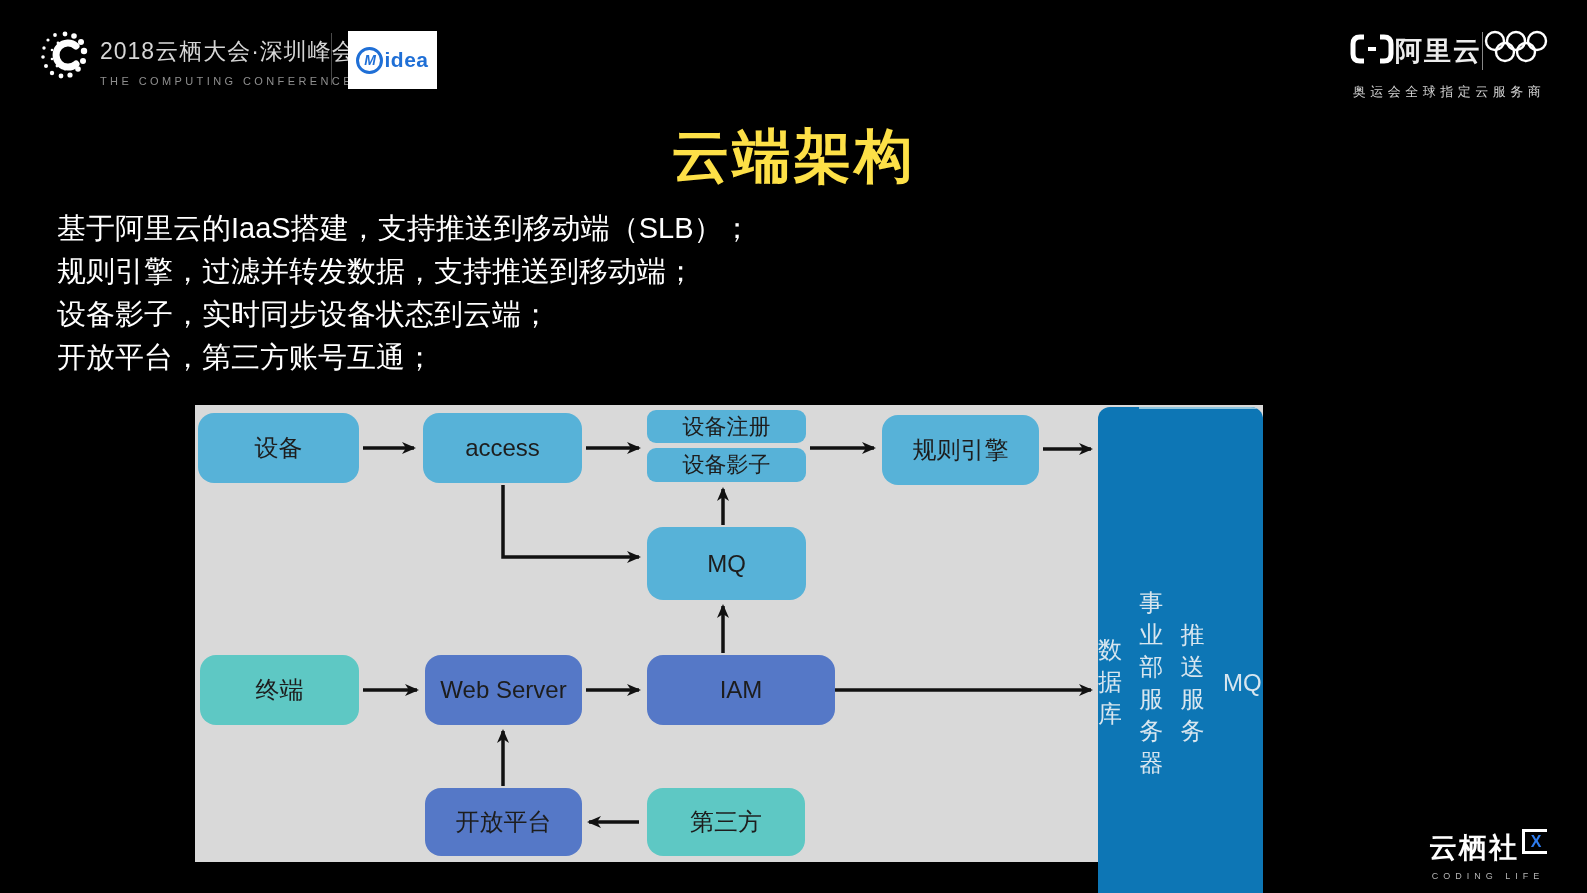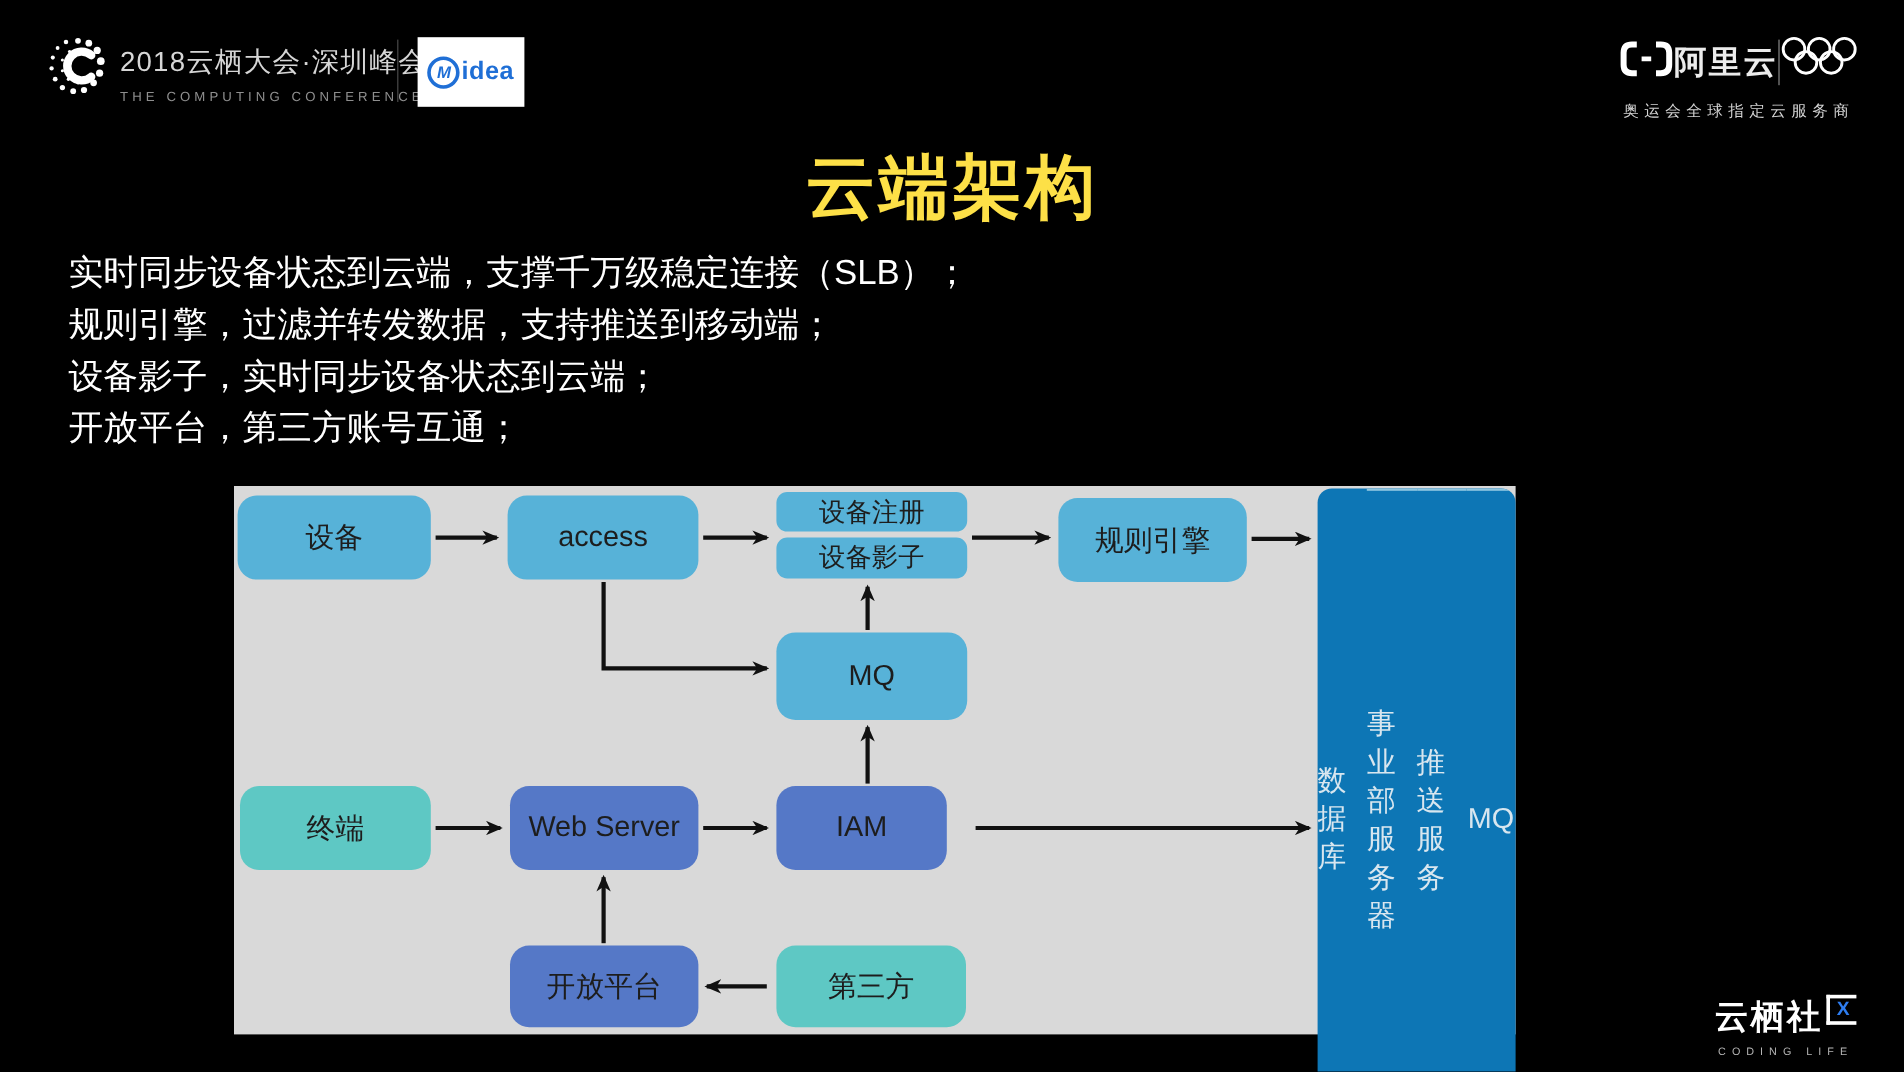--- a/index.html
+++ b/index.html
@@ -54,21 +54,21 @@
   .c-med   { background:var(--medium-blue,#5578c7); }
 
   .n-device   { left:3px;   top:8px;   width:161px; height:70px; }
   .n-access   { left:228px; top:8px;   width:159px; height:70px; }
   .n-register { left:452px; top:5px;   width:159px; height:33px; border-radius:9px; font-size:22px; }
   .n-shadow   { left:452px; top:43px;  width:159px; height:34px; border-radius:9px; font-size:22px; }
   .n-rule     { left:687px; top:10px;  width:157px; height:70px; }
   .n-mq       { left:452px; top:122px; width:159px; height:73px; }
   .n-terminal { left:5px;   top:250px; width:159px; height:70px; }
   .n-web      { left:230px; top:250px; width:157px; height:70px; }
-  .n-iam      { left:452px; top:250px; width:142px; height:70px; }
+  .n-iam      { left:452px; top:250px; width:188px; height:70px; }
   .n-open     { left:230px; top:383px; width:157px; height:68px; }
   .n-third    { left:452px; top:383px; width:158px; height:68px; }
 
   .right-col {
     position:absolute; left:903px; top:2px; width:165px; height:549px;
     background:var(--dark-blue,#0d76b5); border-radius:12px;
     display:flex; overflow:hidden;
   }
   .col-section {
     flex:1; display:flex; align-items:center; justify-content:center;
@@ -148,21 +148,21 @@
             <circle cx="43" cy="24" r="9"></circle>
         </g>
       </svg>
     </span>
   </div>
   <div class="aliyun-tagline">奥运会全球指定云服务商</div>
 </div>
 
 <div class="abs slide-title">云端架构</div>
 <div class="abs bullets">
-  <div class="bullet-line">实时同步设备状态到云端，支撑千万级稳定连接（SLB）；</div>
+  <div class="bullet-line">基于阿里云的IaaS搭建，支持推送到移动端（SLB）；</div>
   <div class="bullet-line">规则引擎，过滤并转发数据，支持推送到移动端；</div>
   <div class="bullet-line">设备影子，实时同步设备状态到云端；</div>
   <div class="bullet-line">开放平台，第三方账号互通；</div>
 </div>
 
 <div class="abs panel">
 
   <svg class="arrows-svg" viewBox="0 0 1068 457">
     <defs>
       <marker id="ah" markerUnits="userSpaceOnUse" markerWidth="14" markerHeight="12" refX="12" refY="6" orient="auto">

